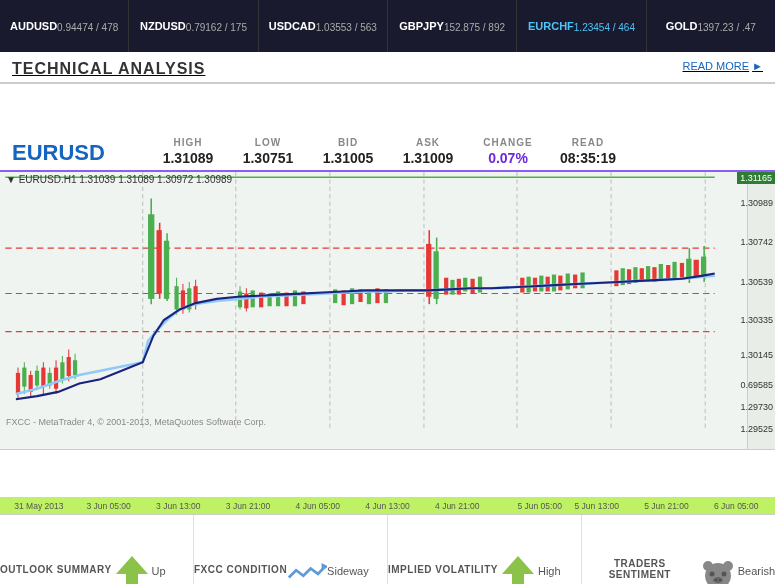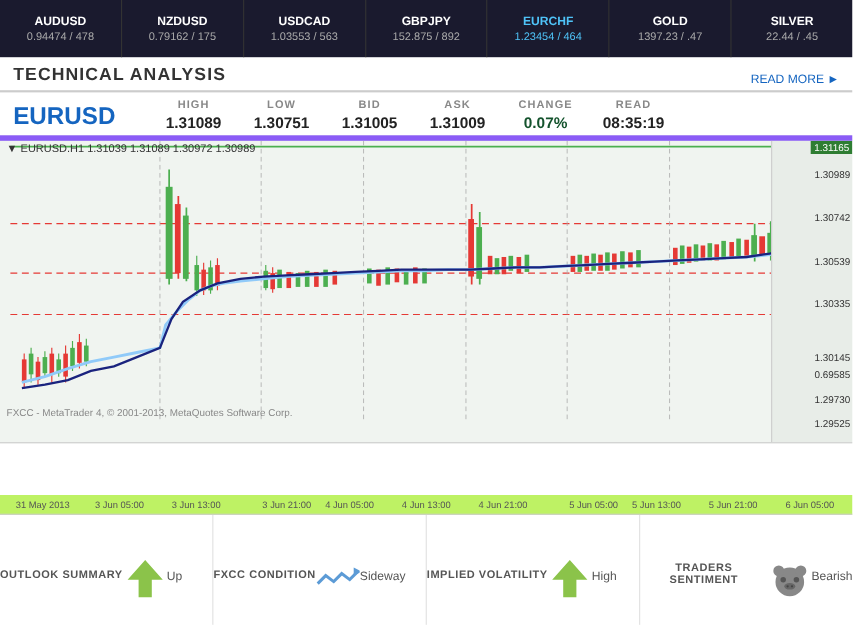--- a/index.html
+++ b/index.html
@@ -7,21 +7,21 @@
 
     
     .ticker-bar {
       display: flex;
       background: #1a1a2e;
       height: 52px;
     }
     .ticker-item {
       flex: 1;
       display: flex;
-      flex-direction: column;
+      flex-direction: row;
       align-items: center;
       justify-content: center;
       border-right: 1px solid #333;
       cursor: pointer;
       text-align: center;
     }
     .ticker-item:last-child { border-right: none; }
     .ticker-name {
       font-size: 11px;
       font-weight: bold;
@@ -31,24 +31,25 @@
       font-size: 10px;
       color: #aaa;
       margin-top: 2px;
     }
     .ticker-item.active .ticker-name { color: #4fc3f7; }
     .ticker-item.active .ticker-value { color: #4fc3f7; }
 
     
     .ta-header {
       display: flex;
-      align-items: flex-end;
+      align-items: flex-start;
       justify-content: space-between;
       padding: 8px 12px 4px 12px;
       border-bottom: 2px solid #ccc;
+      text-decoration: underline;
     }
     .ta-title {
       font-size: 16px;
       font-weight: bold;
       color: #333;
       letter-spacing: 1px;
     }
     .read-more {
       font-size: 11px;
       color: #1565c0;
@@ -56,21 +57,22 @@
       display: flex;
       align-items: center;
       gap: 3px;
     }
 
     
     .pair-info-row {
       display: flex;
       align-items: flex-end;
       padding: 6px 12px 4px 12px;
-      gap: 4px;
+      gap: 16px;
+      margin-top: 47px;
     }
     .pair-name {
       font-size: 22px;
       font-weight: bold;
       color: #1565c0;
       min-width: 110px;
     }
     .pair-stats {
       display: flex;
       gap: 0;
@@ -96,21 +98,21 @@
     }
     .stat-col.change .stat-value { color: #2e7d32; }
 
     
     .chart-container {
       position: relative;
       background: #f0f4f0;
       margin: 0 0;
       height: 280px;
       overflow: hidden;
-      border-top: 5px solid #8b5cf6;
+      border-top: 2px solid #8b5cf6;
       border-bottom: 1px solid #ccc;
     }
     .chart-label-row {
       position: absolute;
       top: 2px;
       left: 6px;
       font-size: 10px;
       color: #333;
       z-index: 10;
     }
@@ -125,21 +127,21 @@
     .chart-svg {
       width: 100%;
       height: 100%;
     }
     
     .price-labels {
       position: absolute;
       right: 0;
       top: 0;
       height: 100%;
-      width: 74px;
+      width: 28px;
       background: #e8ede8;
       border-left: 1px solid #ccc;
       font-size: 9px;
       color: #333;
     }
     .price-label {
       position: absolute;
       right: 2px;
       font-size: 9px;
       color: #333;
@@ -221,24 +223,20 @@
       <span class="ticker-name">GBPJPY</span>
       <span class="ticker-value">152.875 / 892</span>
     </div>
     <div class="ticker-item active">
       <span class="ticker-name">EURCHF</span>
       <span class="ticker-value">1.23454 / 464</span>
     </div>
     <div class="ticker-item">
       <span class="ticker-name">GOLD</span>
       <span class="ticker-value">1397.23 / .47</span>
-    </div>
-    <div class="ticker-item">
-      <span class="ticker-name">SILVER</span>
-      <span class="ticker-value">22.44 / .45</span>
     </div>
   </div>
 
 <div class="ta-header">
   <span class="ta-title">TECHNICAL ANALYSIS</span>
   <a class="read-more">
     <span>READ MORE</span>
     <span style="font-size:11px;">►</span>
   </a>
 </div>
@@ -257,21 +255,21 @@
     <div class="stat-col">
       <span class="stat-label">BID</span>
       <span class="stat-value">1.31005</span>
     </div>
     <div class="stat-col">
       <span class="stat-label">ASK</span>
       <span class="stat-value">1.31009</span>
     </div>
     <div class="stat-col change">
       <span class="stat-label">CHANGE</span>
-      <span class="stat-value" style="color:#14532d;">0.07%</span>
+      <span class="stat-value" style="color:#6d28d9;">0.07%</span>
     </div>
     <div class="stat-col">
       <span class="stat-label">READ</span>
       <span class="stat-value">08:35:19</span>
     </div>
   </div>
 </div>
 
 <div class="chart-container">
   <div class="chart-label-row">▼ EURUSD.H1  1.31039  1.31089  1.30972  1.30989</div>
@@ -392,32 +390,32 @@
     <polyline points="10,215 30,212 50,208 70,200 90,196 110,188 130,180 140,155 150,140 165,130 180,124 200,120 220,118 240,117 260,116 280,115 300,114 320,113 340,112 360,112 380,112 400,112 420,111 440,110 460,110 480,109 500,108 520,107 540,106 560,105 580,104 600,103 620,102 640,101 660,98 671,96" fill="none" stroke="#1a237e" stroke-width="2"></polyline>
   </svg>
   <div class="chart-watermark">FXCC - MetaTrader 4, © 2001-2013, MetaQuotes Software Corp.</div>
   
   <div class="price-labels">
     <div class="price-label highlighted" style="top:0px;">1.31165</div>
     <div class="price-label" style="top:26px;">1.30989</div>
     <div class="price-label" style="top:65px;">1.30742</div>
     <div class="price-label" style="top:105px;">1.30539</div>
     <div class="price-label" style="top:143px;">1.30335</div>
-    <div class="price-label" style="top:192px;">1.30145</div>
+    <div class="price-label" style="top:178px;">1.30145</div>
     <div class="price-label" style="top:208px;">0.69585</div>
     <div class="price-label" style="top:230px;">1.29730</div>
     <div class="price-label" style="top:252px;">1.29525</div>
   </div>
 </div>
 
 <div class="xaxis-bar" id="xaxis-bar" style="display: flex; align-items: center; background: #bef264; height: 18px; font-size: 9px; color: rgb(85, 85, 85); border-bottom: 1px solid rgb(204, 204, 204); overflow: hidden; padding: 0px 4px; margin-top: 47px;">
 <span style="flex: 1 1 0%; text-align: center; white-space: nowrap; overflow: hidden; font-size: 8.5px;">31 May 2013</span>
     <span style="flex: 1 1 0%; text-align: center; white-space: nowrap; overflow: hidden; font-size: 8.5px;">3 Jun 05:00</span>
     <span style="flex: 1 1 0%; text-align: center; white-space: nowrap; overflow: hidden; font-size: 8.5px;">3 Jun 13:00</span>
-    <span style="flex: 1 1 0%; text-align: right; white-space: nowrap; overflow: hidden; font-size: 8.5px;">3 Jun 21:00</span>
+    <span style="flex: 1 1 0%; text-align: center; white-space: nowrap; overflow: hidden; font-size: 8.5px;">3 Jun 21:00</span>
     <span style="flex: 1 1 0%; text-align: center; white-space: nowrap; overflow: hidden; font-size: 8.5px;">4 Jun 05:00</span>
     <span style="flex: 1 1 0%; text-align: center; white-space: nowrap; overflow: hidden; font-size: 8.5px;">4 Jun 13:00</span>
     <span style="flex: 1 1 0%; text-align: center; white-space: nowrap; overflow: hidden; font-size: 8.5px;">4 Jun 21:00</span>
     <span style="flex: 1 1 0%; text-align: right; white-space: nowrap; overflow: hidden; font-size: 8.5px;">5 Jun 05:00</span>
     <span style="flex: 1 1 0%; text-align: center; white-space: nowrap; overflow: hidden; font-size: 8.5px;">5 Jun 13:00</span>
     <span style="flex: 1 1 0%; text-align: center; white-space: nowrap; overflow: hidden; font-size: 8.5px;">5 Jun 21:00</span>
     <span style="flex: 1 1 0%; text-align: center; white-space: nowrap; overflow: hidden; font-size: 8.5px;">6 Jun 05:00</span>
   </div>
 
 <div class="bottom-section" id="bottom-section">

